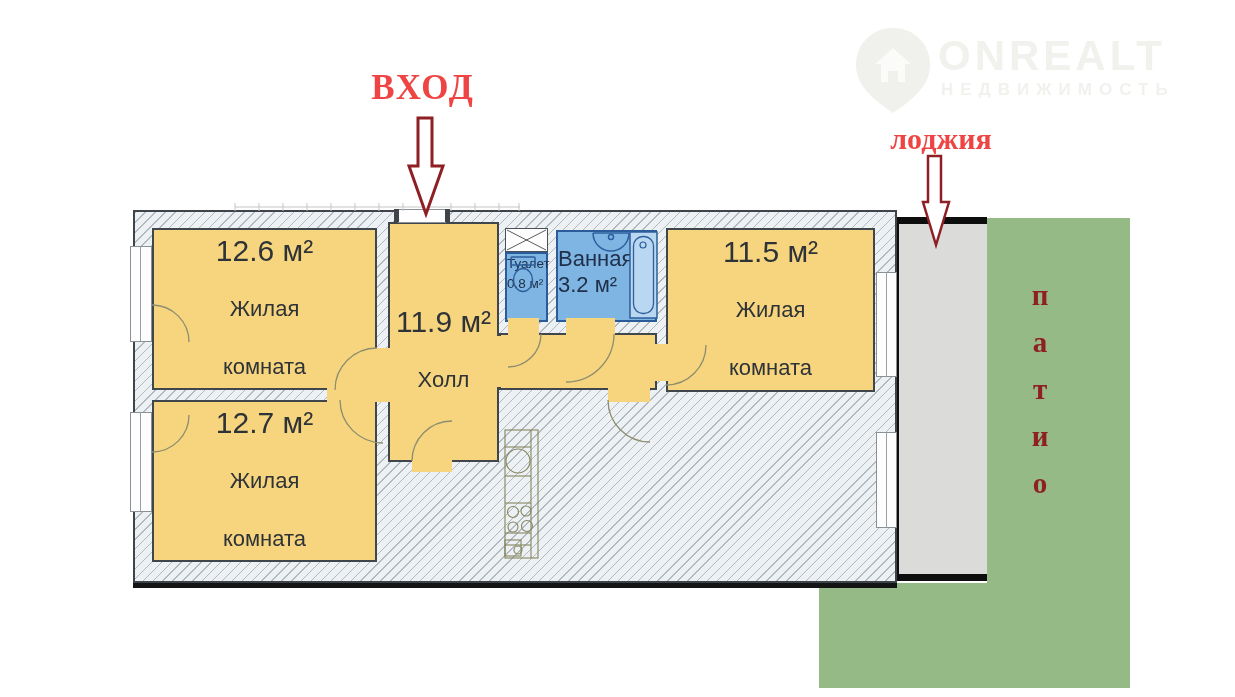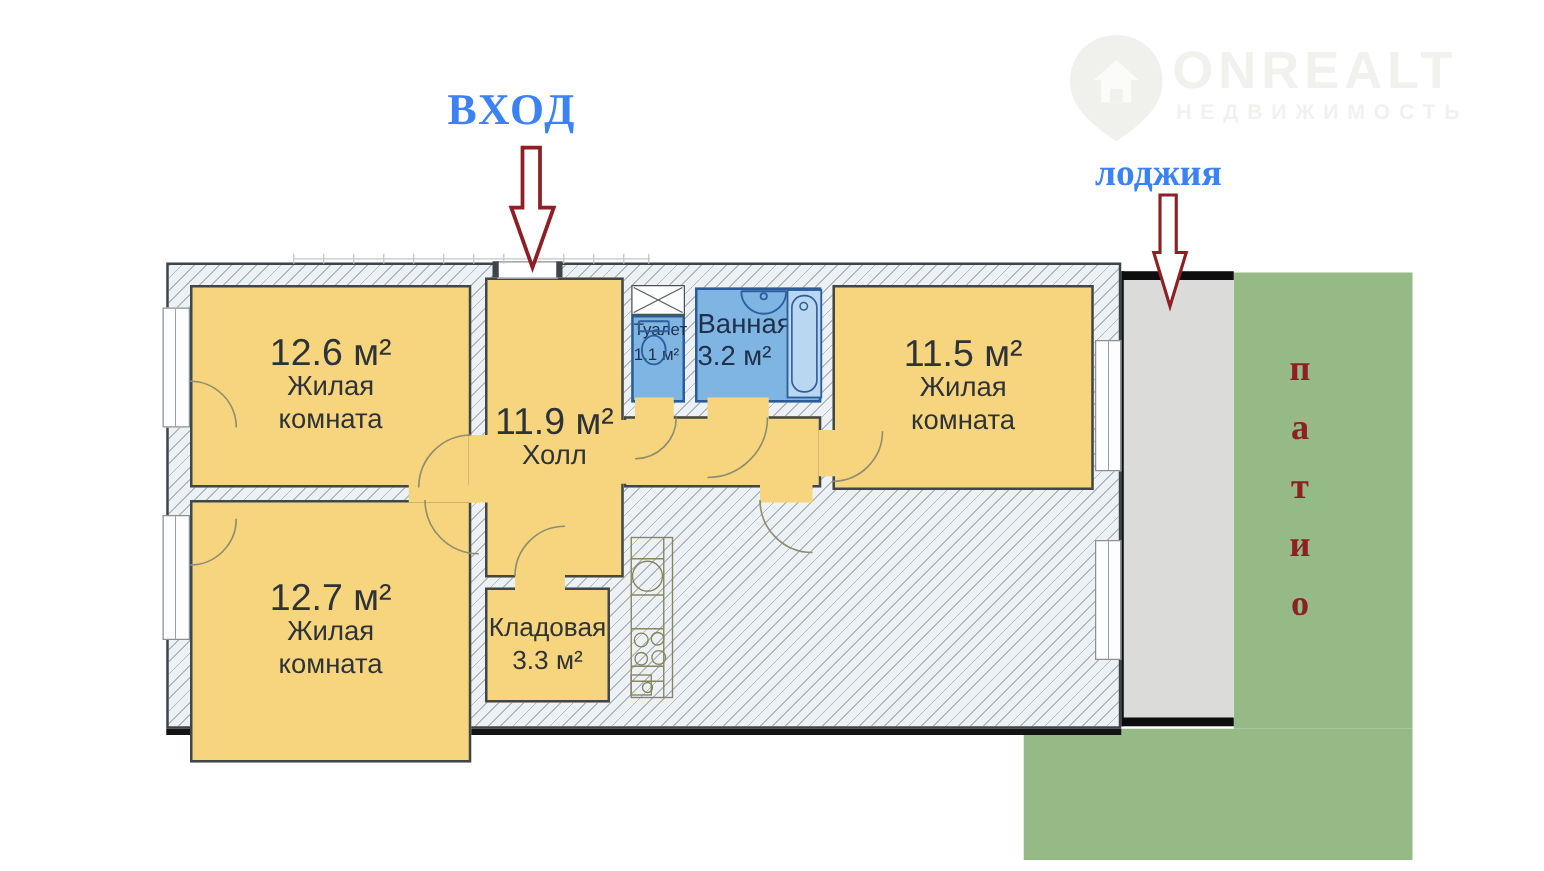--- a/index.html
+++ b/index.html
@@ -17,32 +17,32 @@
   .loggia{background:#dbdbd9;border-top:7px solid #0d0d0d;border-bottom:7px solid #0d0d0d;
           border-left:6px solid #0d0d0d;}
   .bottom-line{background:#141414;}
 
   
   .plan{background-color:#edf1f3;border:2px solid #3e444a;
     background-image:repeating-linear-gradient(135deg,rgba(115,130,142,.5) 0 1px,transparent 1px 7px);}
   .room{background:#f7d57e;border:2px solid #3f464c;display:flex;flex-direction:column;
         align-items:center;justify-content:center;text-align:center;color:#2e3338;}
   .room .a{font-size:30px;line-height:26px;}
-  .room .n{font-size:22px;line-height:26px;}
+  .room .n{font-size:22px;line-height:26px;margin-top:32px;}
   .wet{background:#7fb5e3;border:2px solid #2b5c99;color:#20304a;}
   .wet .a,.wet .n{font-size:22px;line-height:26px;}
   .wet.small .a,.wet.small .n{font-size:13.5px;line-height:20px;}
   .gap{background:#f7d57e;border:0;}
   .vent{background:#fdfdfd;border:1.5px solid #4a5055;}
   .entry-gap{background:#fff;border-top:1.5px solid #8a9096;border-bottom:1.5px solid #8a9096;}
   .window{background:#fdfdfd;border:1px solid #8a9096;
     background-image:linear-gradient(to right,transparent 0 9px,#98a0a6 9px 10px,transparent 10px);}
 
   
-  .maroon{font-family:"Liberation Serif",serif;font-weight:bold;color:#3b82f6;text-align:left;}
+  .maroon{font-family:"Liberation Serif",serif;font-weight:bold;color:#ef4444;text-align:center;}
   .vhod{font-size:35px;letter-spacing:2px;}
   .lodg{font-size:30px;}
   .sobsh{font-family:"Liberation Sans",sans-serif;font-weight:bold;font-size:24px;color:#e34b27;}
 
   
   .logo-brand{font-size:42px;font-weight:bold;letter-spacing:4px;color:#f1f1ee;}
   .logo-sub{font-size:17px;font-weight:bold;letter-spacing:7px;color:#f1f1ee;}
 
   svg.overlay{position:absolute;left:0;top:0;pointer-events:none;}
 </style>
@@ -58,55 +58,51 @@
 
   <div class="abs plan" style="left:133px;top:210px;width:764px;height:373px;"></div>
   <div class="abs bottom-line" style="left:133px;top:583px;width:764px;height:5px;"></div>
 
   <div class="abs room" style="left:152px;top:228px;width:225px;height:162px;">
     <div class="a">12.6 м²</div>
     <div class="n">Жилая</div>
     <div class="n">комната</div>
   </div>
 
-  <div class="abs room" style="left:152px;top:400px;width:225px;height:210px;">
+  <div class="abs room" style="left:152px;top:400px;width:225px;height:162px;">
     <div class="a">12.7 м²</div>
     <div class="n">Жилая</div>
     <div class="n">комната</div>
   </div>
 
   <div class="abs room" style="left:388px;top:222px;width:111px;height:240px;padding-top:18px;">
     <div class="a">11.9 м²</div>
     <div class="n">Холл</div>
   </div>
   <div class="abs room" style="left:499px;top:333px;width:158px;height:57px;"></div>
   <div class="abs gap" style="left:495px;top:336px;width:8px;height:51px;"></div>
 
   <div class="abs vent" style="left:505px;top:228px;width:43px;height:24px;"></div>
 
   <div class="abs wet small" style="left:505px;top:252px;width:43px;height:70px;">
     <div class="n">Туалет</div>
-    <div class="a">1.1 м²</div>
+    <div class="a">0.8 м²</div>
   </div>
 
   <div class="abs wet" style="left:556px;top:230px;width:101px;height:92px;padding-top:14px;">
     <div class="n">Ванная</div>
     <div class="a">3.2 м²</div>
   </div>
 
   <div class="abs room" style="left:666px;top:228px;width:209px;height:164px;">
     <div class="a">11.5 м²</div>
     <div class="n">Жилая</div>
     <div class="n">комната</div>
   </div>
 
-  <div class="abs room" style="left:388px;top:470px;width:100px;height:92px;">
-    <div class="n" style="font-size:21px;white-space:nowrap;">Кладовая</div>
-    <div class="a" style="font-size:21px;">3.3 м²</div>
-  </div>
 
 
 
   <div class="abs gap" style="left:375px;top:348px;width:16px;height:41px;"></div>
   <div class="abs gap" style="left:327px;top:388px;width:57px;height:14px;"></div>
   <div class="abs gap" style="left:375px;top:388px;width:16px;height:14px;"></div>
   <div class="abs gap" style="left:508px;top:318px;width:31px;height:18px;"></div>
   <div class="abs gap" style="left:566px;top:318px;width:49px;height:18px;"></div>
   <div class="abs gap" style="left:655px;top:344px;width:13px;height:37px;"></div>
   <div class="abs gap" style="left:608px;top:388px;width:42px;height:14px;"></div>

